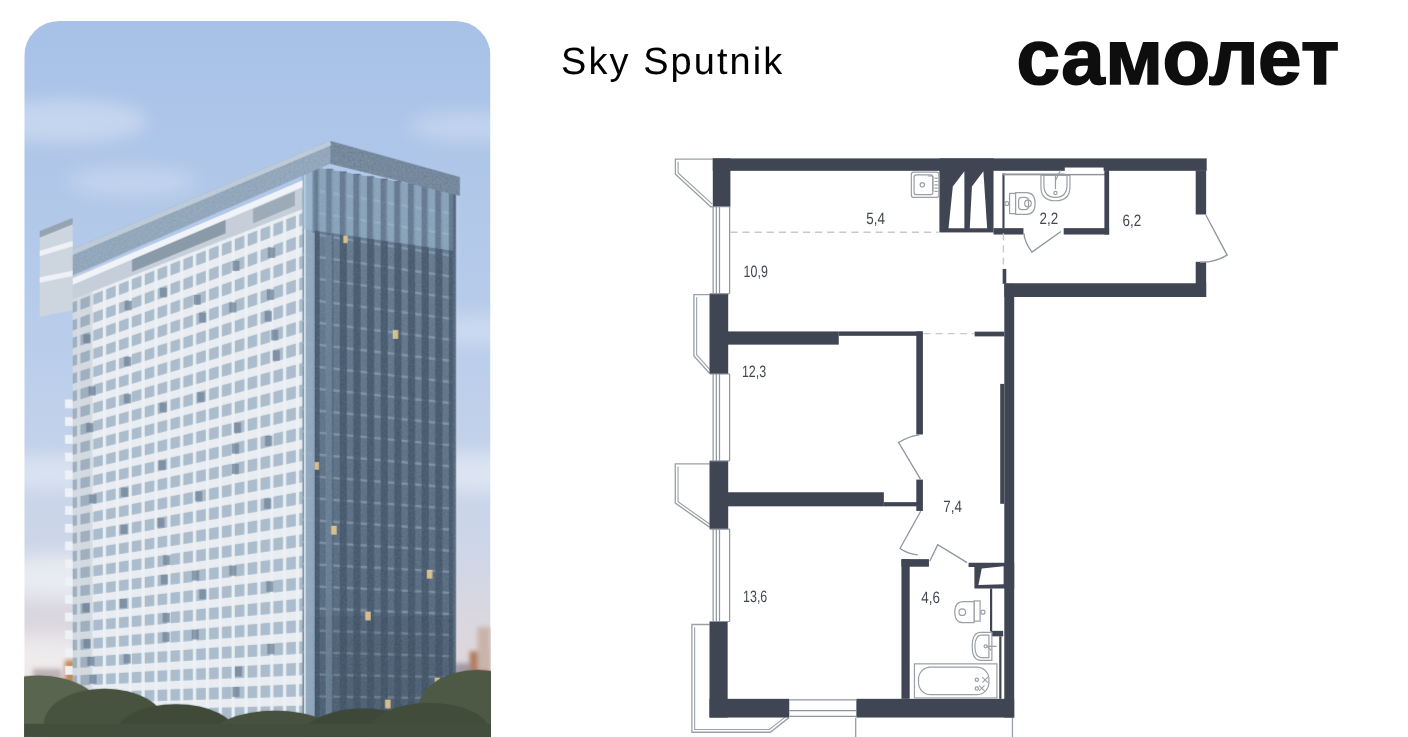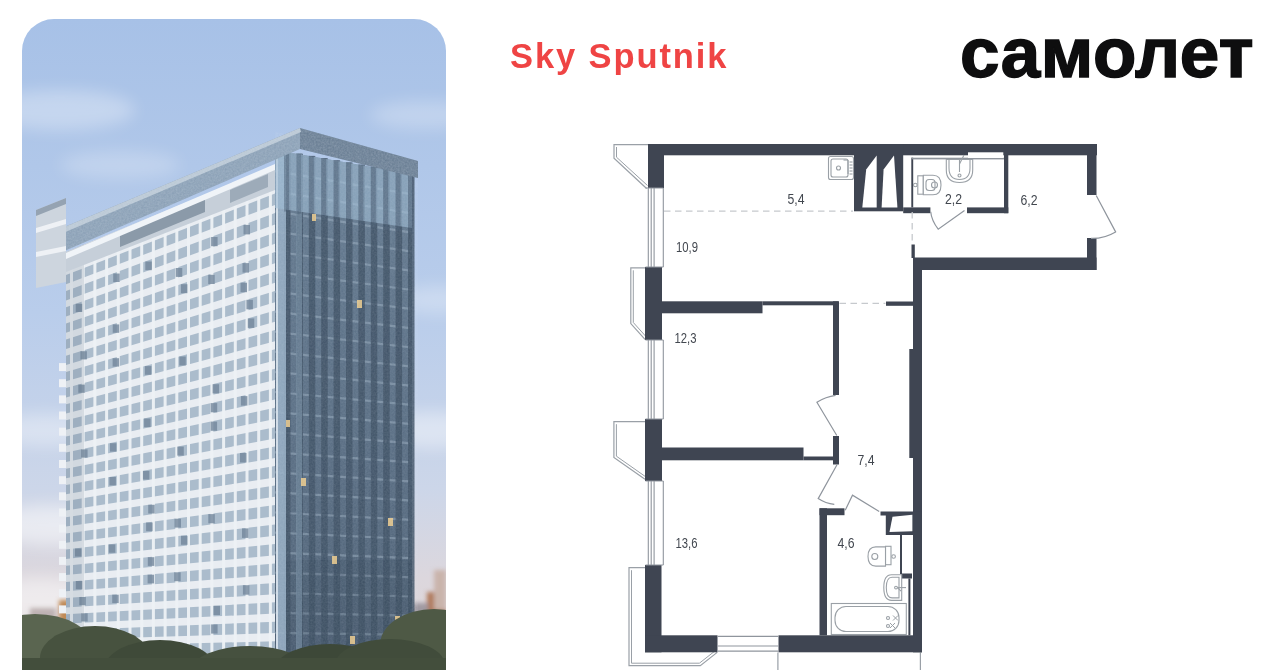--- a/index.html
+++ b/index.html
@@ -1,23 +1,23 @@
 <!DOCTYPE html>
 <html lang="ru"><head>
 <meta charset="utf-8">
 <title>Sky Sputnik</title>
 <style>
   html,body { margin:0; padding:0; background:#ffffff; width:1280px; height:670px;
               font-family:"Liberation Sans", sans-serif; overflow:hidden; }
   .photo { position:absolute; left:22px; top:19px; width:424px; height:651px;
            border-radius:32px 32px 0 0; overflow:hidden; }
-  .title { position:absolute; left:510px; top:37px; font-size:34.5px; font-weight:bold;
-           color:#ef4444; letter-spacing:1.9px; white-space:nowrap; }
+  .title { position:absolute; left:510px; top:37px; font-size:34.5px; font-weight:normal;
+           color:#000000; letter-spacing:1.9px; white-space:nowrap; }
   .logo  { position:absolute; left:924px; top:12px; font-size:71px; font-weight:bold;
-           color:#0e0e0f; letter-spacing:0.5px; white-space:nowrap;margin-left:36px;
+           color:#0e0e0f; letter-spacing:0.5px; white-space:nowrap;
            -webkit-text-stroke:1.5px #0e0e0f; }
   .plan  { position:absolute; left:590px; top:124px; width:550px; height:560px; }
 </style>
 </head>
 <body>
 
 <div class="photo"><svg width="424" height="651" viewBox="22 19 424 651" xmlns="http://www.w3.org/2000/svg">
       <defs>
         <linearGradient id="sky" x1="0" y1="0" x2="0" y2="1">
           <stop offset="0" stop-color="#a7c1e7"></stop>

